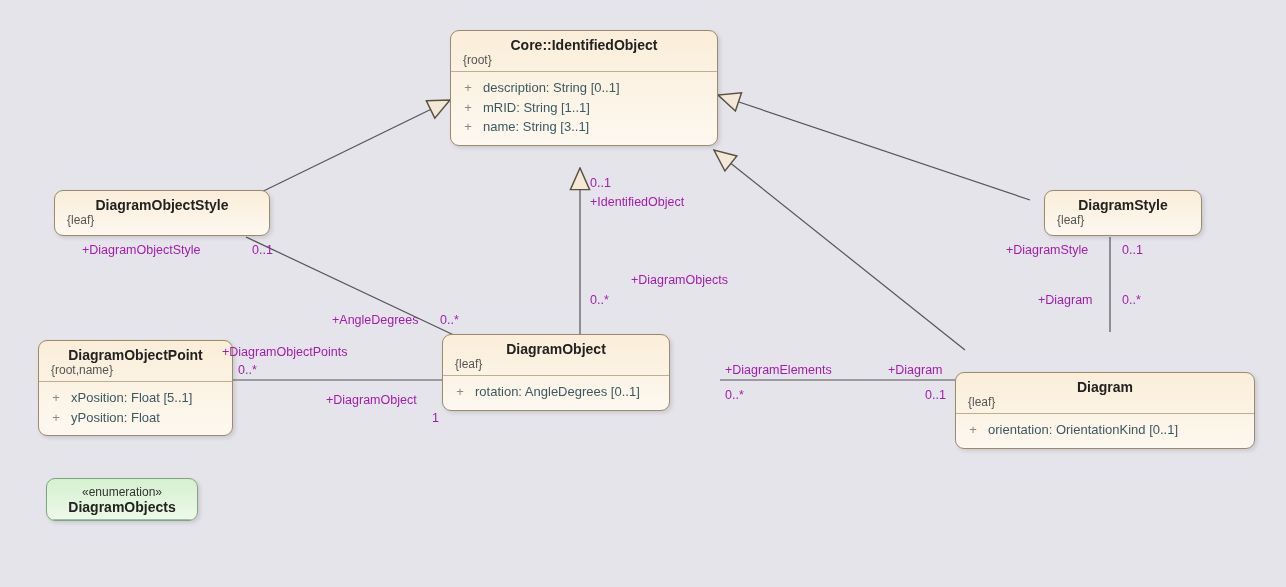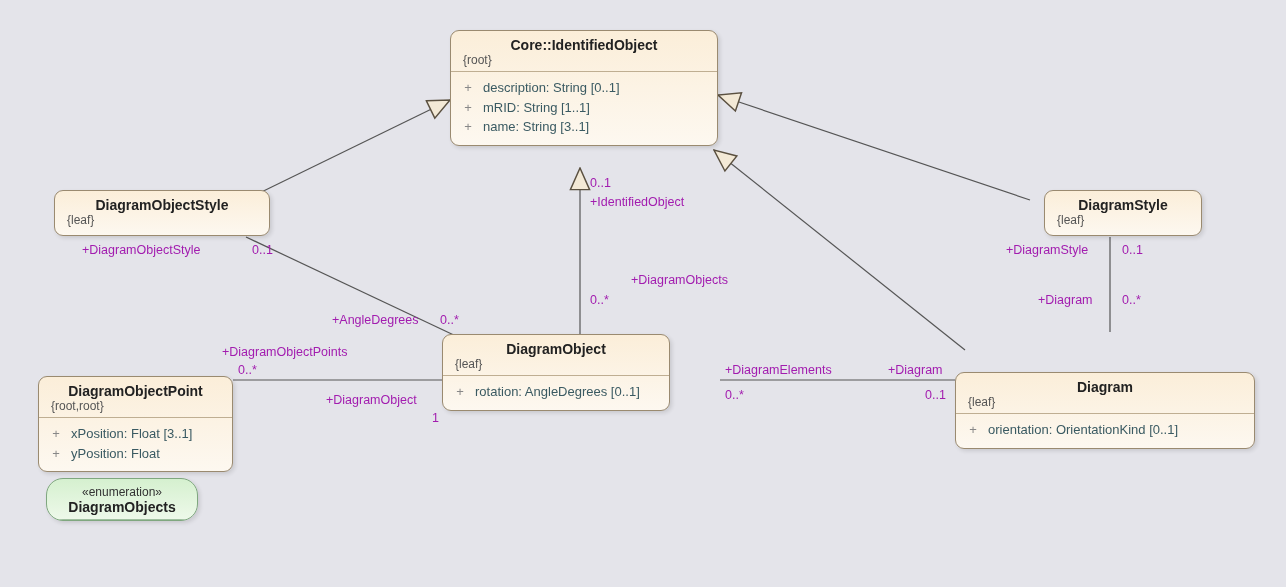--- a/index.html
+++ b/index.html
@@ -24,21 +24,21 @@
     position: absolute;
     border: 1px solid #9a8a70;
     border-radius: 9px;
     background: linear-gradient(to bottom, #fbeed9, #fdf8f0);
     box-shadow: 2px 2px 4px rgba(0,0,0,0.12);
     overflow: hidden;
   }
   .uml-enum {
     position: absolute;
     border: 1px solid #7fa77f;
-    border-radius: 17px;
+    border-radius: 9px;
     background: linear-gradient(to bottom, #d5f0cf, #eef9ea);
     box-shadow: 2px 2px 4px rgba(0,0,0,0.12);
     overflow: hidden;
   }
   .uml-header {
     padding: 6px 12px 4px 12px;
     border-bottom: 1px solid #bfae92;
     text-align: center;
   }
   .uml-enum .uml-header { border-bottom-color: #a0c0a0; }
@@ -147,29 +147,29 @@
     </div>
   </div>
 
   <div class="uml-class" style="left:1044px; top:190px; width:158px; height:46px;">
     <div class="uml-header" style="border-bottom:none;">
       <span class="uml-title">DiagramStyle</span>
       <span class="uml-tags">{leaf}</span>
     </div>
   </div>
 
-  <div class="uml-class" style="left:38px; top:340px; width:195px;margin-top:36px;">
+  <div class="uml-class" style="left:38px; top:340px; width:195px;">
     <div class="uml-header">
       <span class="uml-title">DiagramObjectPoint</span>
-      <span class="uml-tags">{root,root}</span>
-    </div>
-    <div class="uml-body">
-      <div class="uml-row">
-          <span class="uml-vis">+</span>
-          <span>xPosition: Float [3..1]</span>
+      <span class="uml-tags">{root,name}</span>
+    </div>
+    <div class="uml-body">
+      <div class="uml-row">
+          <span class="uml-vis">+</span>
+          <span>xPosition: Float [5..1]</span>
         </div>
       <div class="uml-row">
           <span class="uml-vis">+</span>
           <span>yPosition: Float</span>
         </div>
     </div>
   </div>
 
   <div class="uml-class" style="left:442px; top:334px; width:228px;">
     <div class="uml-header">

